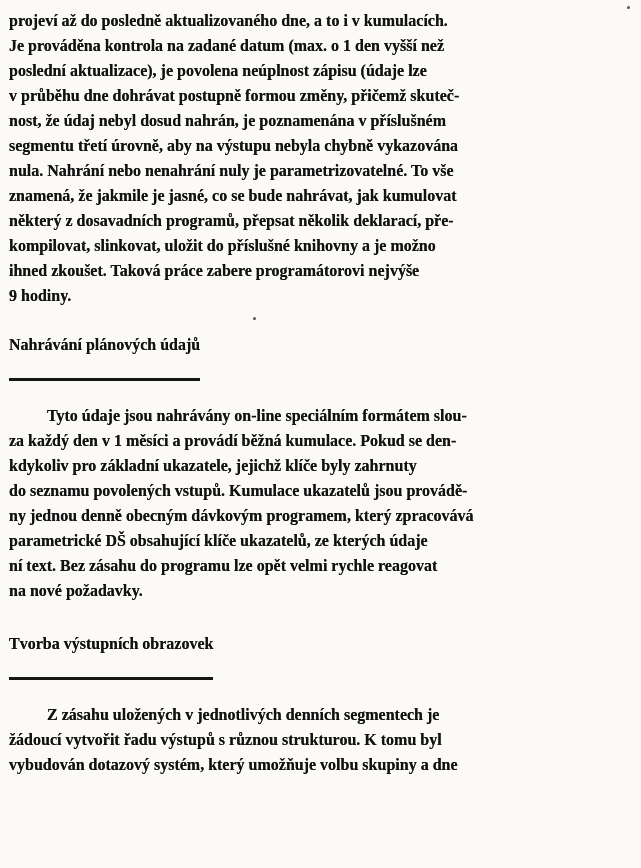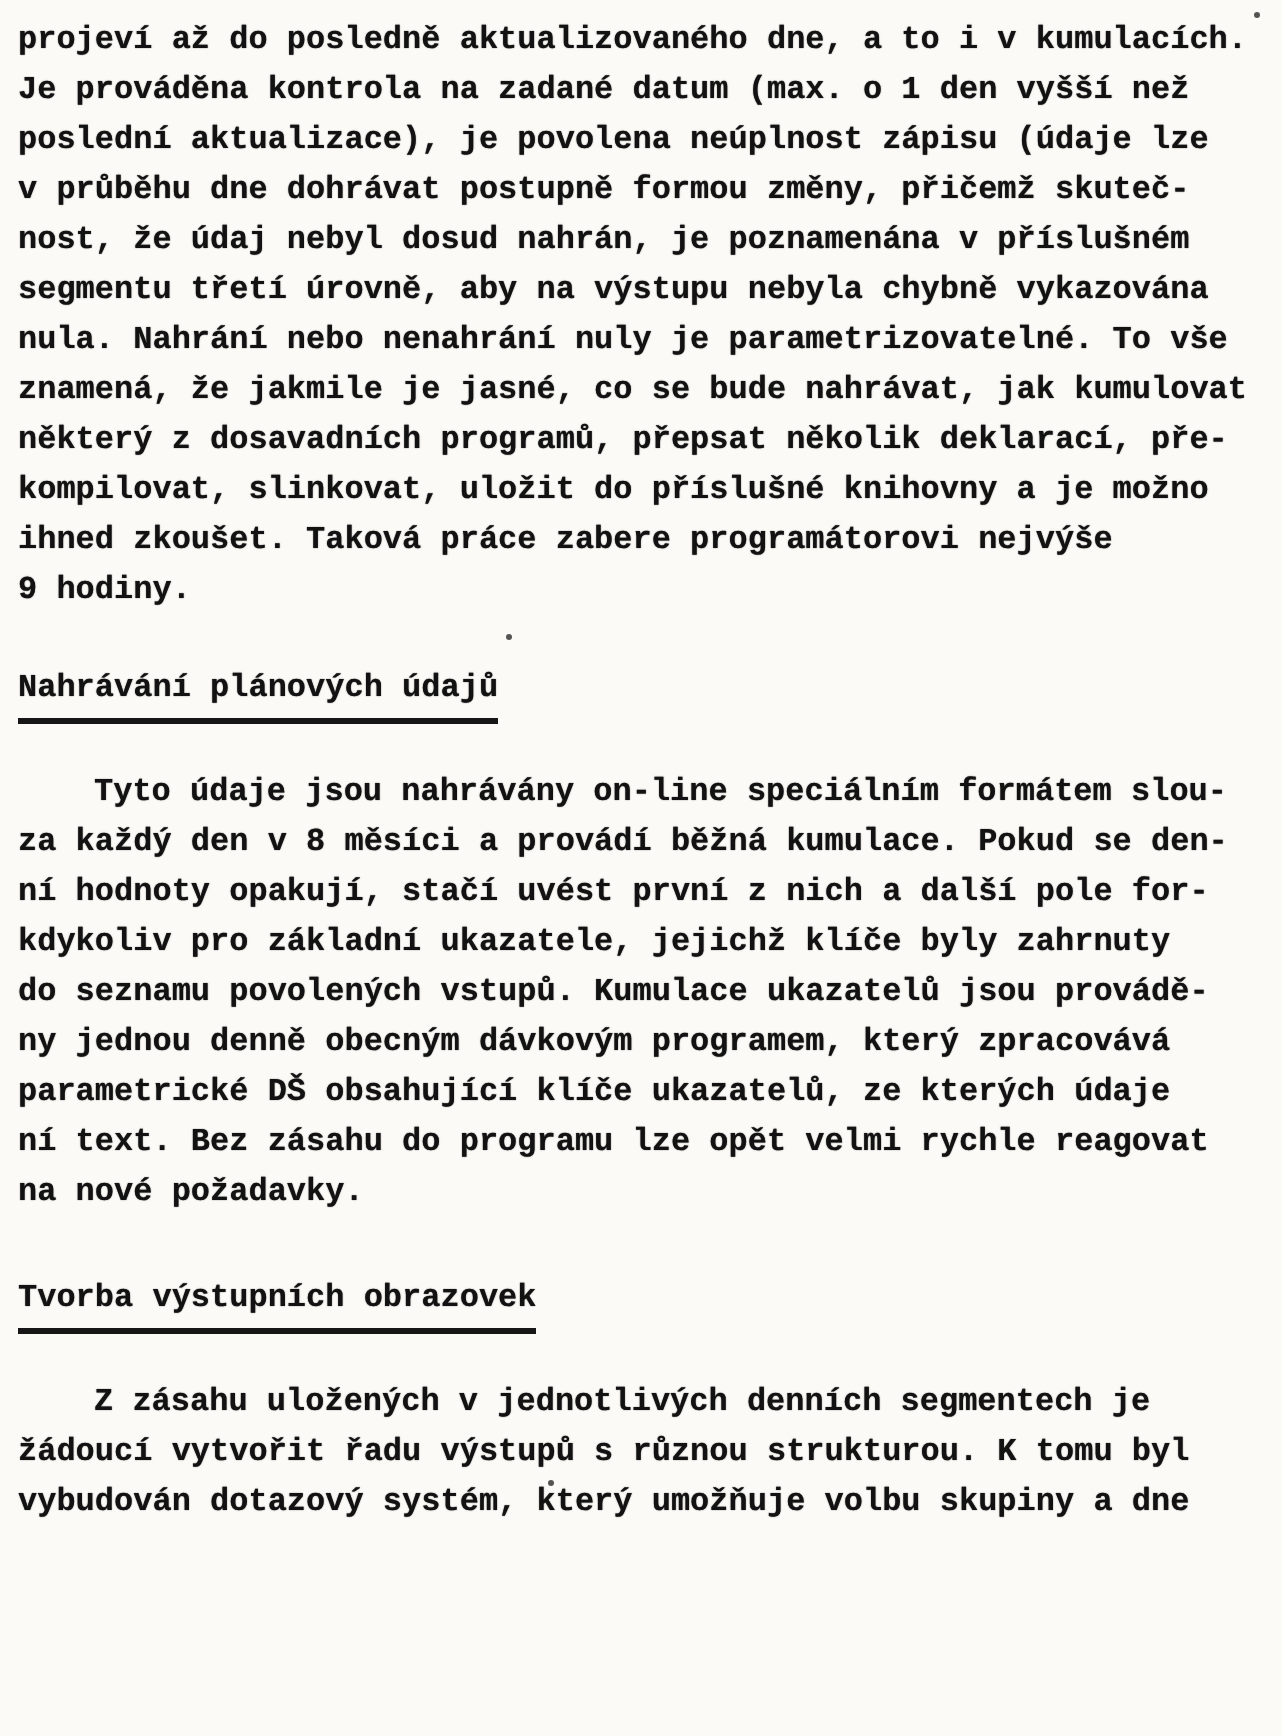--- a/index.html
+++ b/index.html
@@ -11,21 +11,21 @@
     width: 641px;
     height: 868px;
     overflow: hidden;
     position: relative;
   }
   .page {
     box-sizing: border-box;
     width: 641px;
     height: 868px;
     padding: 8px 6px 0 9px;
-    font-family: Liberation Mono, monospace;
+    font-family: Liberation Serif, serif;
     font-weight: 700;
     font-size: 16px;
     line-height: 25px;
     color: #121212;
     text-shadow: 0 0 0.6px rgba(10,10,10,0.75);
   }
   .para {
     margin: 0;
   }
   .line {
@@ -34,21 +34,21 @@
   }
   .line.indent {
     padding-left: 38px;
   }
   h2.heading {
     font-size: 16px;
     font-weight: 700;
     line-height: 25px;
     margin: 24px 0 22px 0;
     width: fit-content;
-    padding-bottom: 2px;
+    padding-bottom: 21px;
     border-bottom: 3px solid #161616;
   }
   h2.heading.second {
     margin-top: 28px;
   }
   .speck {
     position: absolute;
     width: 3px;
     height: 3px;
     border-radius: 50%;
@@ -73,22 +73,21 @@
     <div class="line">některý z dosavadních programů, přepsat několik deklarací, pře-</div>
     <div class="line">kompilovat, slinkovat, uložit do příslušné knihovny a je možno</div>
     <div class="line">ihned zkoušet. Taková práce zabere programátorovi nejvýše</div>
     <div class="line">9 hodiny.</div>
   </div>
 
   <h2 class="heading">Nahrávání plánových údajů</h2>
 
   <div class="para">
     <div class="line indent">Tyto údaje jsou nahrávány on-line speciálním formátem slou-</div>
-    <div class="line">za každý den v 8 měsíci a provádí běžná kumulace. Pokud se den-</div>
-    <div class="line">ní hodnoty opakují, stačí uvést první z nich a další pole for-</div>
+    <div class="line">za každý den v 1 měsíci a provádí běžná kumulace. Pokud se den-</div>
     <div class="line">kdykoliv pro základní ukazatele, jejichž klíče byly zahrnuty</div>
     <div class="line">do seznamu povolených vstupů. Kumulace ukazatelů jsou provádě-</div>
     <div class="line">ny jednou denně obecným dávkovým programem, který zpracovává</div>
     <div class="line">parametrické DŠ obsahující klíče ukazatelů, ze kterých údaje</div>
     <div class="line">ní text. Bez zásahu do programu lze opět velmi rychle reagovat</div>
     <div class="line">na nové požadavky.</div>
   </div>
 
   <h2 class="heading second">Tvorba výstupních obrazovek</h2>
 

